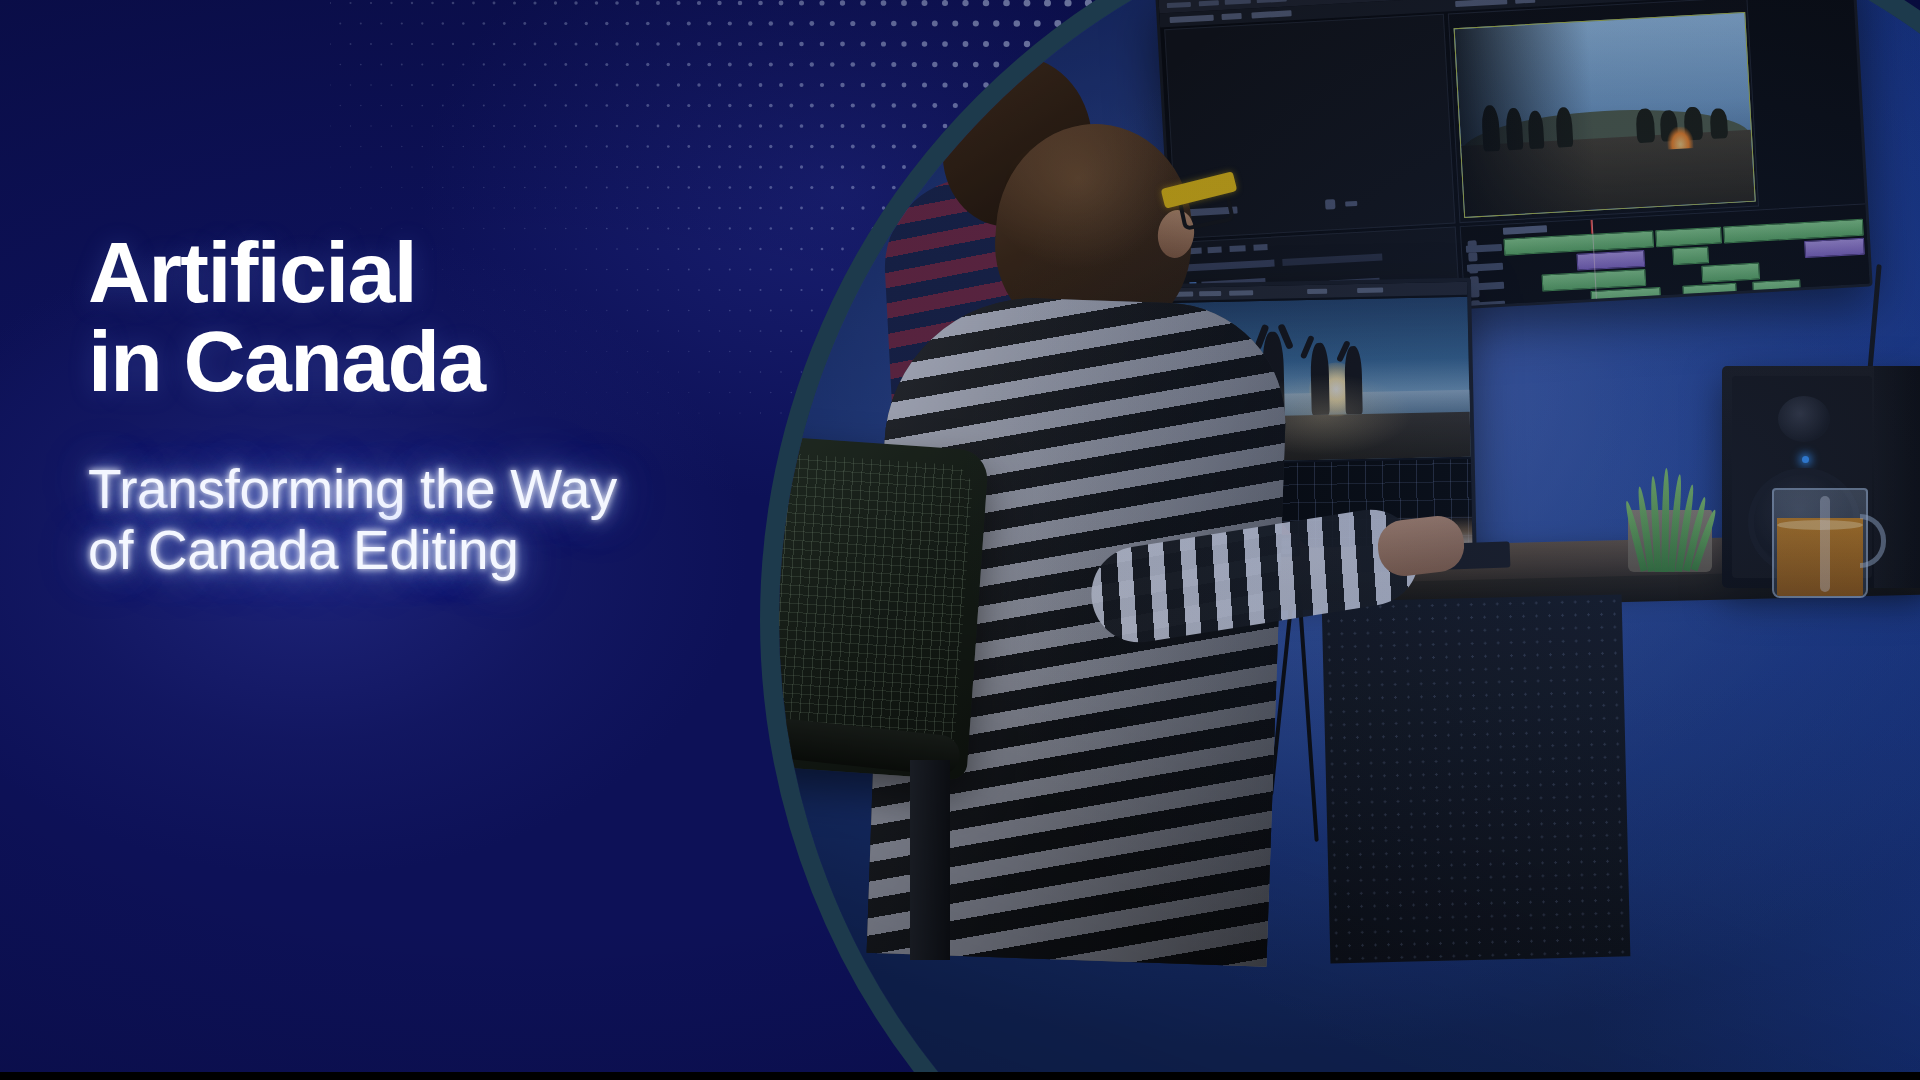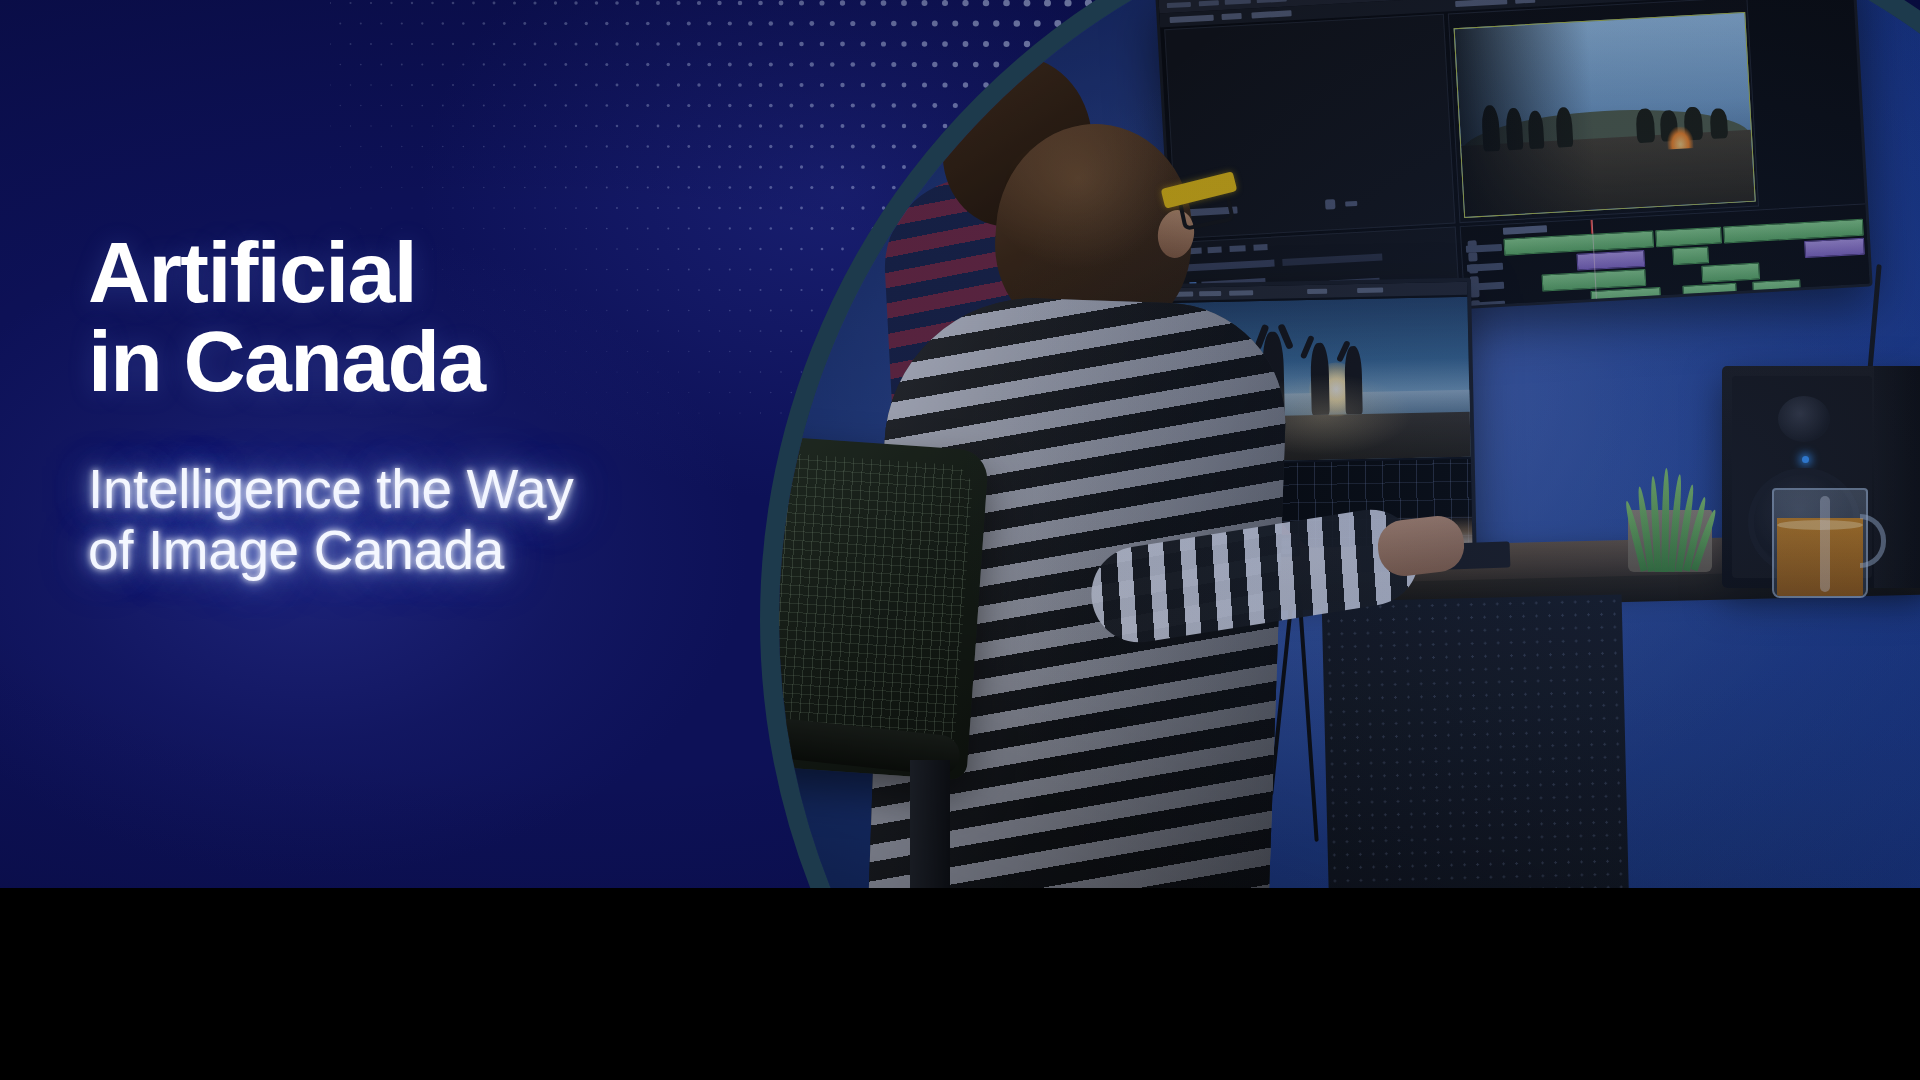--- a/index.html
+++ b/index.html
@@ -1,18 +1,18 @@
 <!DOCTYPE html>
 <html><head>
 <meta charset="utf-8">
 <style>
   html,body{margin:0;padding:0;background:#000;}
   *{box-sizing:border-box;}
   #stage{
-    position:relative;width:1920px;height:888px;overflow:hidden;
+    position:relative;width:1920px;height:1072px;overflow:hidden;
     font-family:"Liberation Sans", sans-serif;
     background:#0369a1;
   }
 
   
   .bg-base{position:absolute;inset:0;background:#0d1157;}
   .bg-glow{
     position:absolute;left:-150px;top:120px;width:1100px;height:900px;
     background:radial-gradient(ellipse 55% 50% at 42% 48%,
        rgba(44,52,150,.55) 0%, rgba(30,36,120,.30) 42%, rgba(13,17,87,0) 72%);
@@ -1559,18 +1559,18 @@
       </div>
     </div>
   </div>
 
   <div class="copy">
     <h1 class="headline">
       <span class="ln">Artificial</span>
       <span class="ln">in Canada</span>
     </h1>
     <p class="subhead">
-      <span class="ln">Intelligence the Way</span>
-      <span class="ln">of Image Canada</span>
+      <span class="ln">Transforming the Way</span>
+      <span class="ln">of Canada Editing</span>
     </p>
   </div>
 
 </div>
 
 </body></html>

